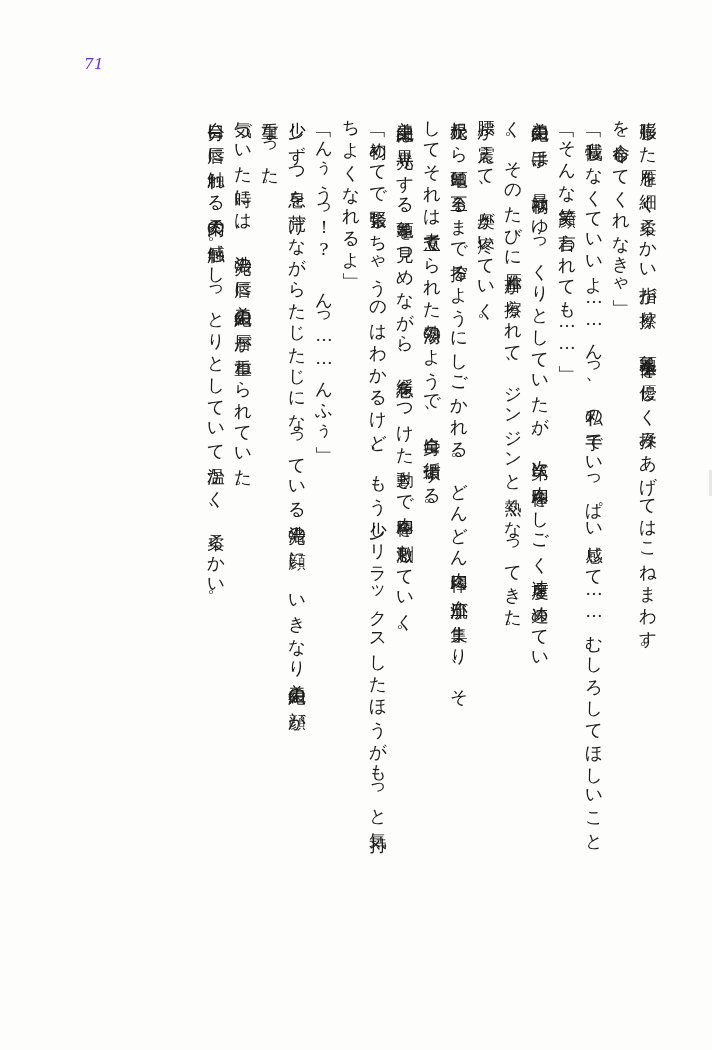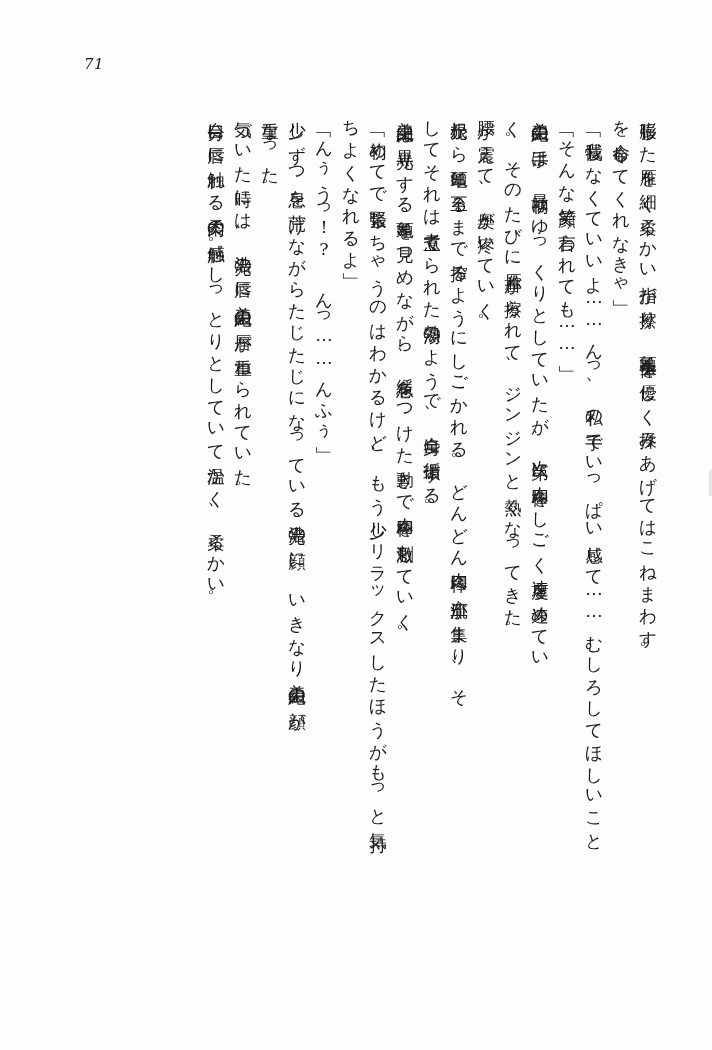--- a/index.html
+++ b/index.html
@@ -21,21 +21,21 @@
     background: #fdfdfc;
     box-sizing: border-box;
   }
   .page-number {
     position: absolute;
     top: 55px;
     left: 84px;
     font-family: "DejaVu Serif", "Liberation Serif", serif;
     font-style: italic;
     font-size: 15px;
-    color: #0f172a;
+    color: #6d28d9;
     letter-spacing: 0.5px;
     text-align: center;
   }
   .text-block {
     position: absolute;
     top: 108px;
     left: 44px;
     width: 612px;
     height: 890px;
     display: flex;

